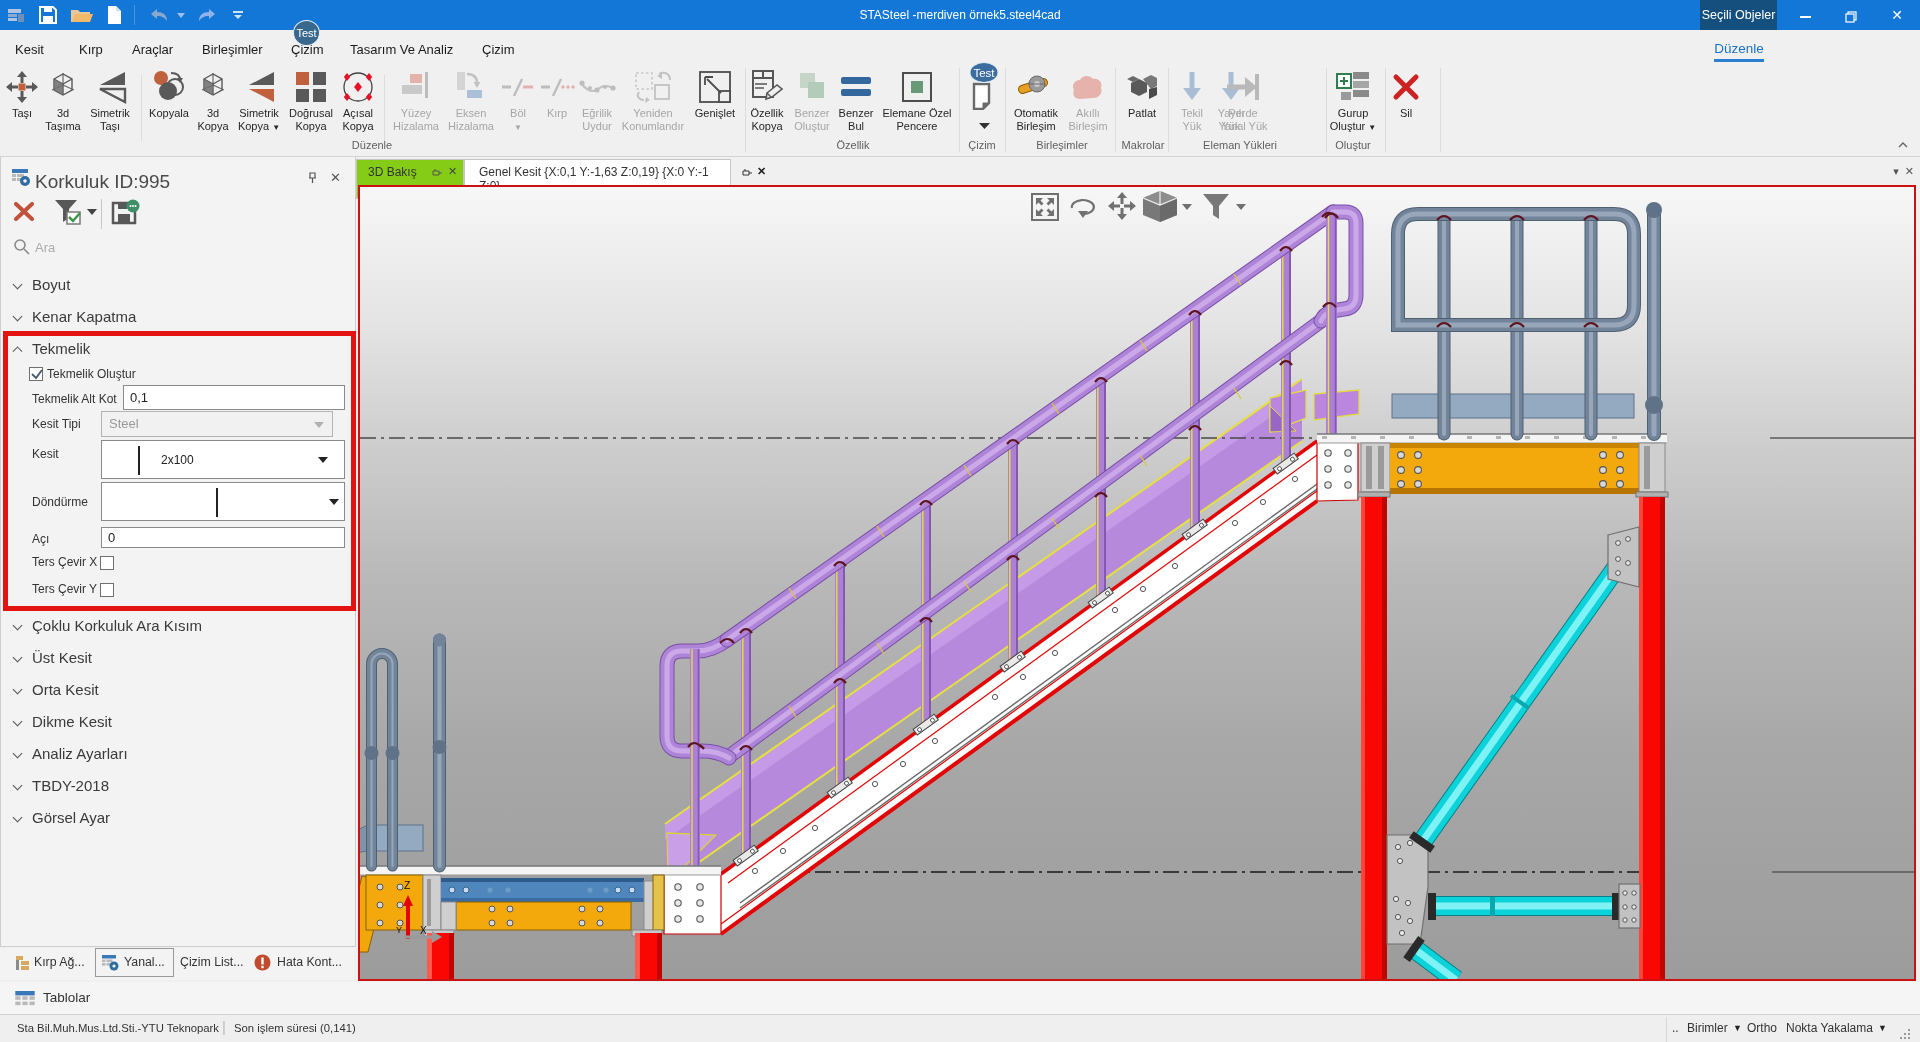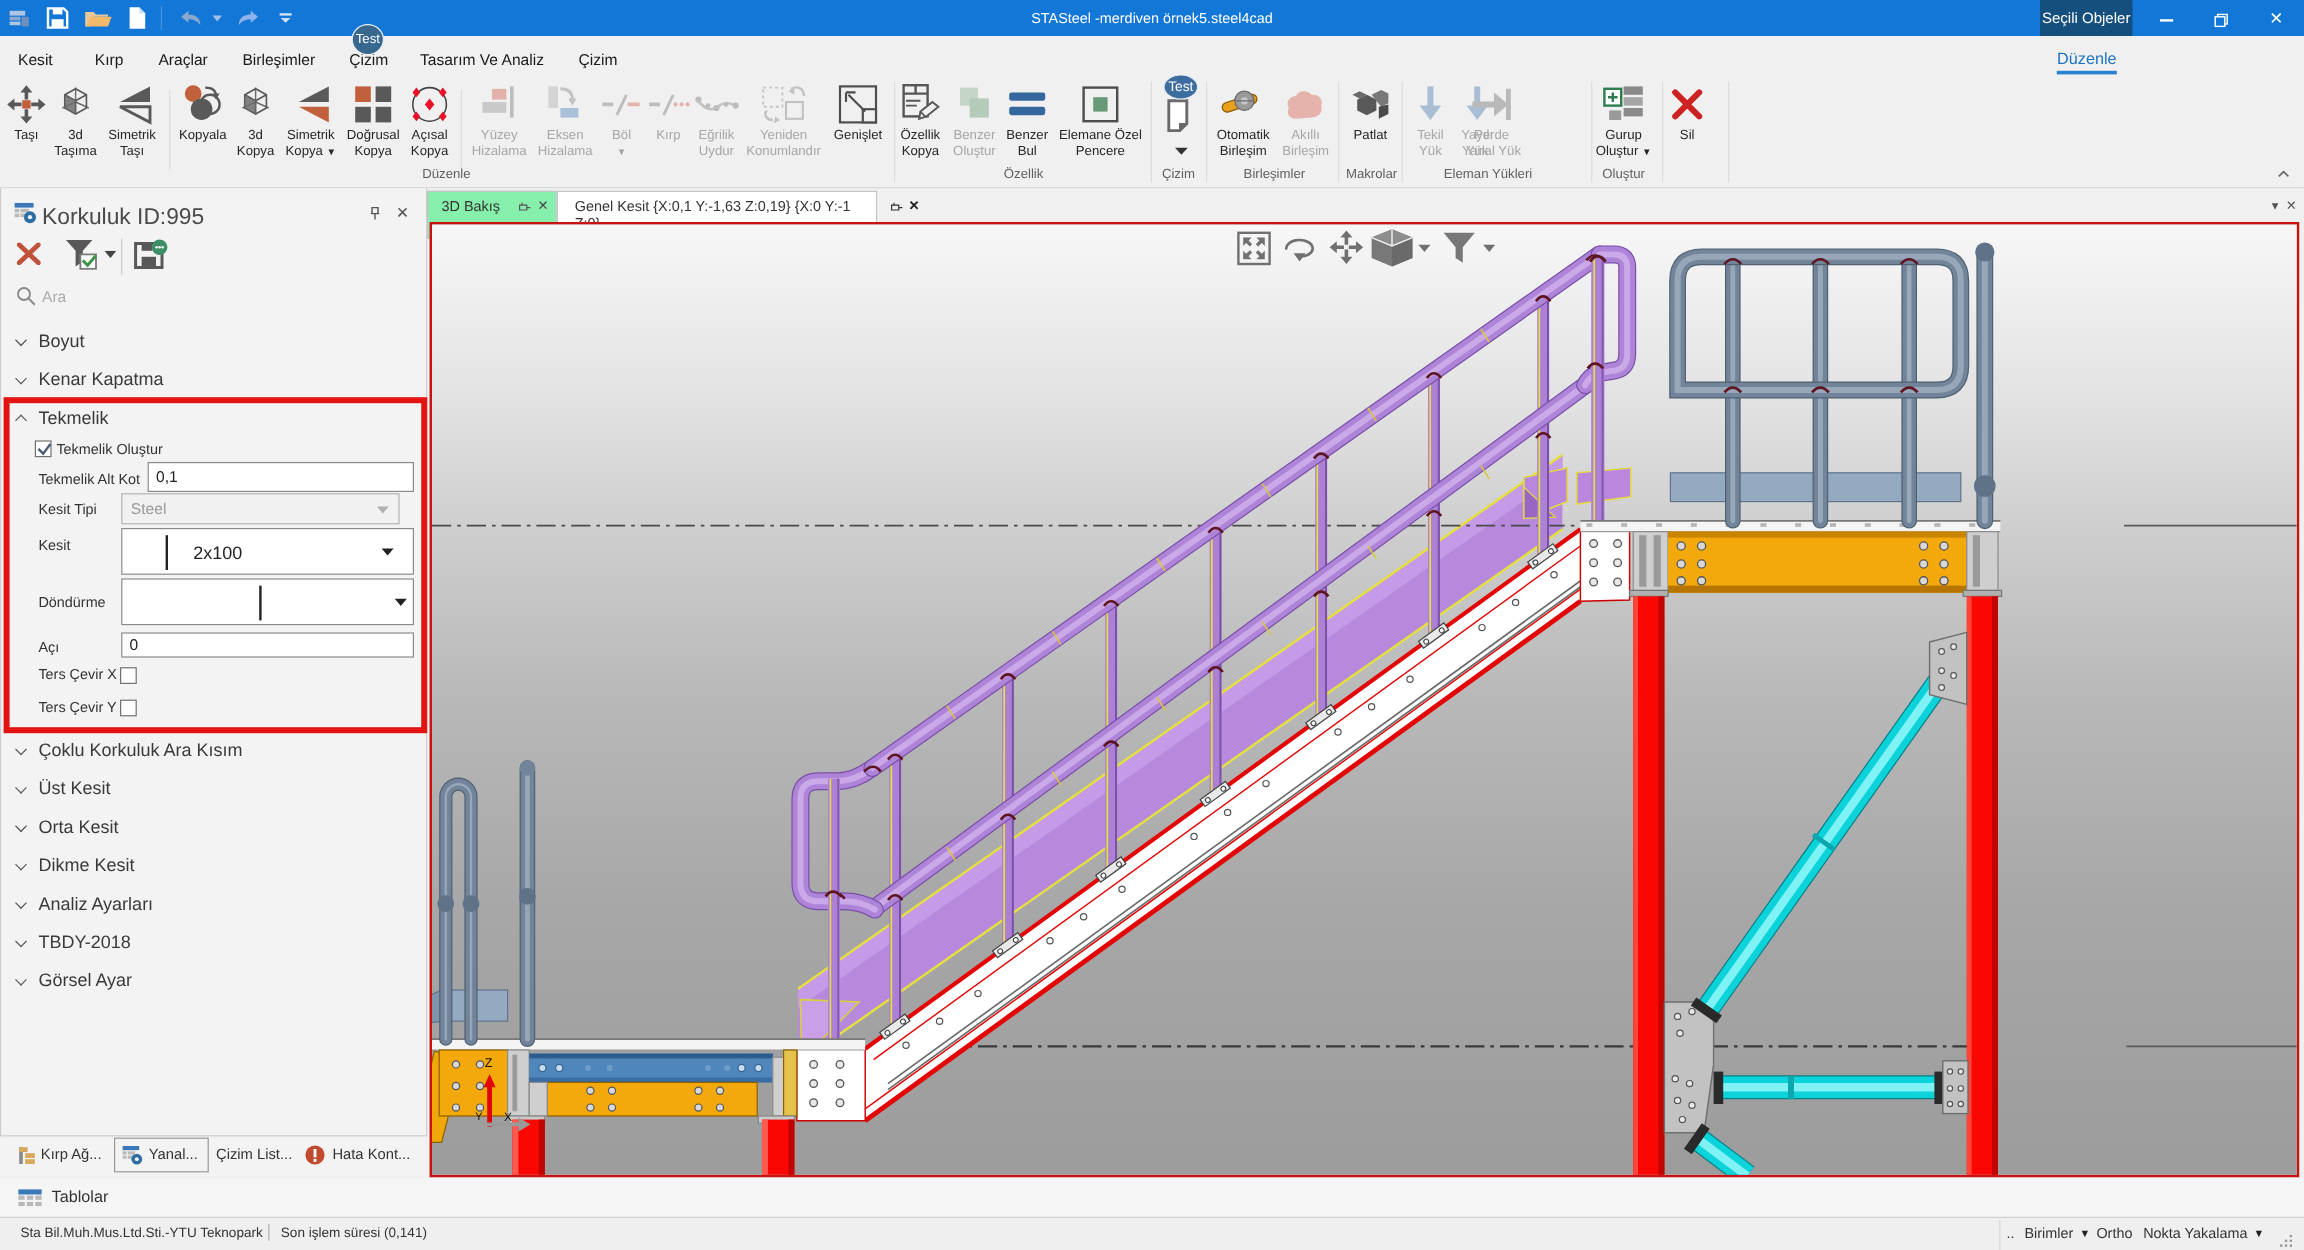--- a/index.html
+++ b/index.html
@@ -31,21 +31,21 @@
 .plabel{position:absolute;font-size:12px;color:#333}
 .pinput{position:absolute;background:#fff;border:1px solid #8a8a8a;font-size:13px;color:#222;padding-left:6px}
 .pcombo{position:absolute;background:#fff;border:1px solid #8a8a8a}
 .caret{position:absolute;width:0;height:0;border-left:5px solid transparent;border-right:5px solid transparent;border-top:6px solid #222}
 .cbx{position:absolute;width:14px;height:14px;background:#fff;border:1px solid #707070}
 #ptabs{position:absolute;left:0px;top:948px;width:354px;height:32px;background:#f4f3f4;z-index:3}
 .ptab{position:absolute;top:5px;font-size:12.3px;color:#333}
 #tablolar{position:absolute;left:0;top:982px;width:1920px;height:32px;background:#f6f5f6}
 #statusbar{position:absolute;left:0;top:1014px;width:1920px;height:28px;background:#f0eff0;border-top:1px solid #d2d0d2;font-size:12px;color:#333}
 #canvastabs{position:absolute;left:356px;top:157px;width:1564px;height:28px;background:#f1f0f1}
-.ctab{position:absolute;top:2px;height:40px;font-size:12px;color:#333;background:#86efac;border:1px solid #c6c4c6}
+.ctab{position:absolute;top:2px;height:40px;font-size:12px;color:#333;background:#84cc16;border:1px solid #c6c4c6}
 #viewport{position:absolute;left:358px;top:185px;width:1558px;height:796px;border:2px solid #cc1210;background:#c8c8c8}
 svg{display:block}
 </style></head>
 <body>
 
 <div id="titlebar">
 <svg class="qicon" style="left:7px" width="22" height="20" viewBox="0 0 22 20">
       <rect x="1" y="4" width="13" height="4" fill="#aec4e0"></rect>
       <rect x="1" y="9" width="9" height="3" fill="#8fa9cc"></rect>
       <rect x="11" y="9" width="6" height="8" fill="#6f8fbc"></rect>
@@ -479,21 +479,21 @@
 <div class="plabel" style="left:31px;top:235px">Tekmelik Alt Kot</div>
 <div class="pinput" style="left:122px;top:228px;width:222px;height:25px;line-height:23px">0,1</div>
 <div class="plabel" style="left:31px;top:260px">Kesit Tipi</div>
 <div class="pcombo" style="left:100px;top:254px;width:232px;height:26px;background:#f2f1f2;border-color:#b5b3b5">
       <span style="position:absolute;left:7px;top:4px;font-size:13px;color:#9a9a9a">Steel</span>
       <span class="caret" style="right:8px;top:10px;border-top-color:#b0b0b0"></span>
     </div>
 <div class="plabel" style="left:31px;top:290px">Kesit</div>
 <div class="pcombo" style="left:100px;top:283px;width:244px;height:39px">
       <div style="position:absolute;left:36px;top:5px;width:1.6px;height:29px;background:#222"></div>
-      <span style="position:absolute;left:59px;top:12px;font-size:15px;color:#222">2x100</span>
+      <span style="position:absolute;left:59px;top:12px;font-size:12px;color:#222">2x100</span>
       <span class="caret" style="right:16px;top:16px"></span>
     </div>
 <div class="plabel" style="left:31px;top:338px">Döndürme</div>
 <div class="pcombo" style="left:100px;top:325px;width:244px;height:39px">
       <div style="position:absolute;left:114px;top:5px;width:1.6px;height:29px;background:#222"></div>
       <span class="caret" style="right:5px;top:16px"></span>
     </div>
 <div class="plabel" style="left:31px;top:375px">Açı</div>
 <div class="pinput" style="left:100px;top:370px;width:244px;height:21px;line-height:19px">0</div>
 <div class="plabel" style="left:31px;top:398px">Ters Çevir X</div>

